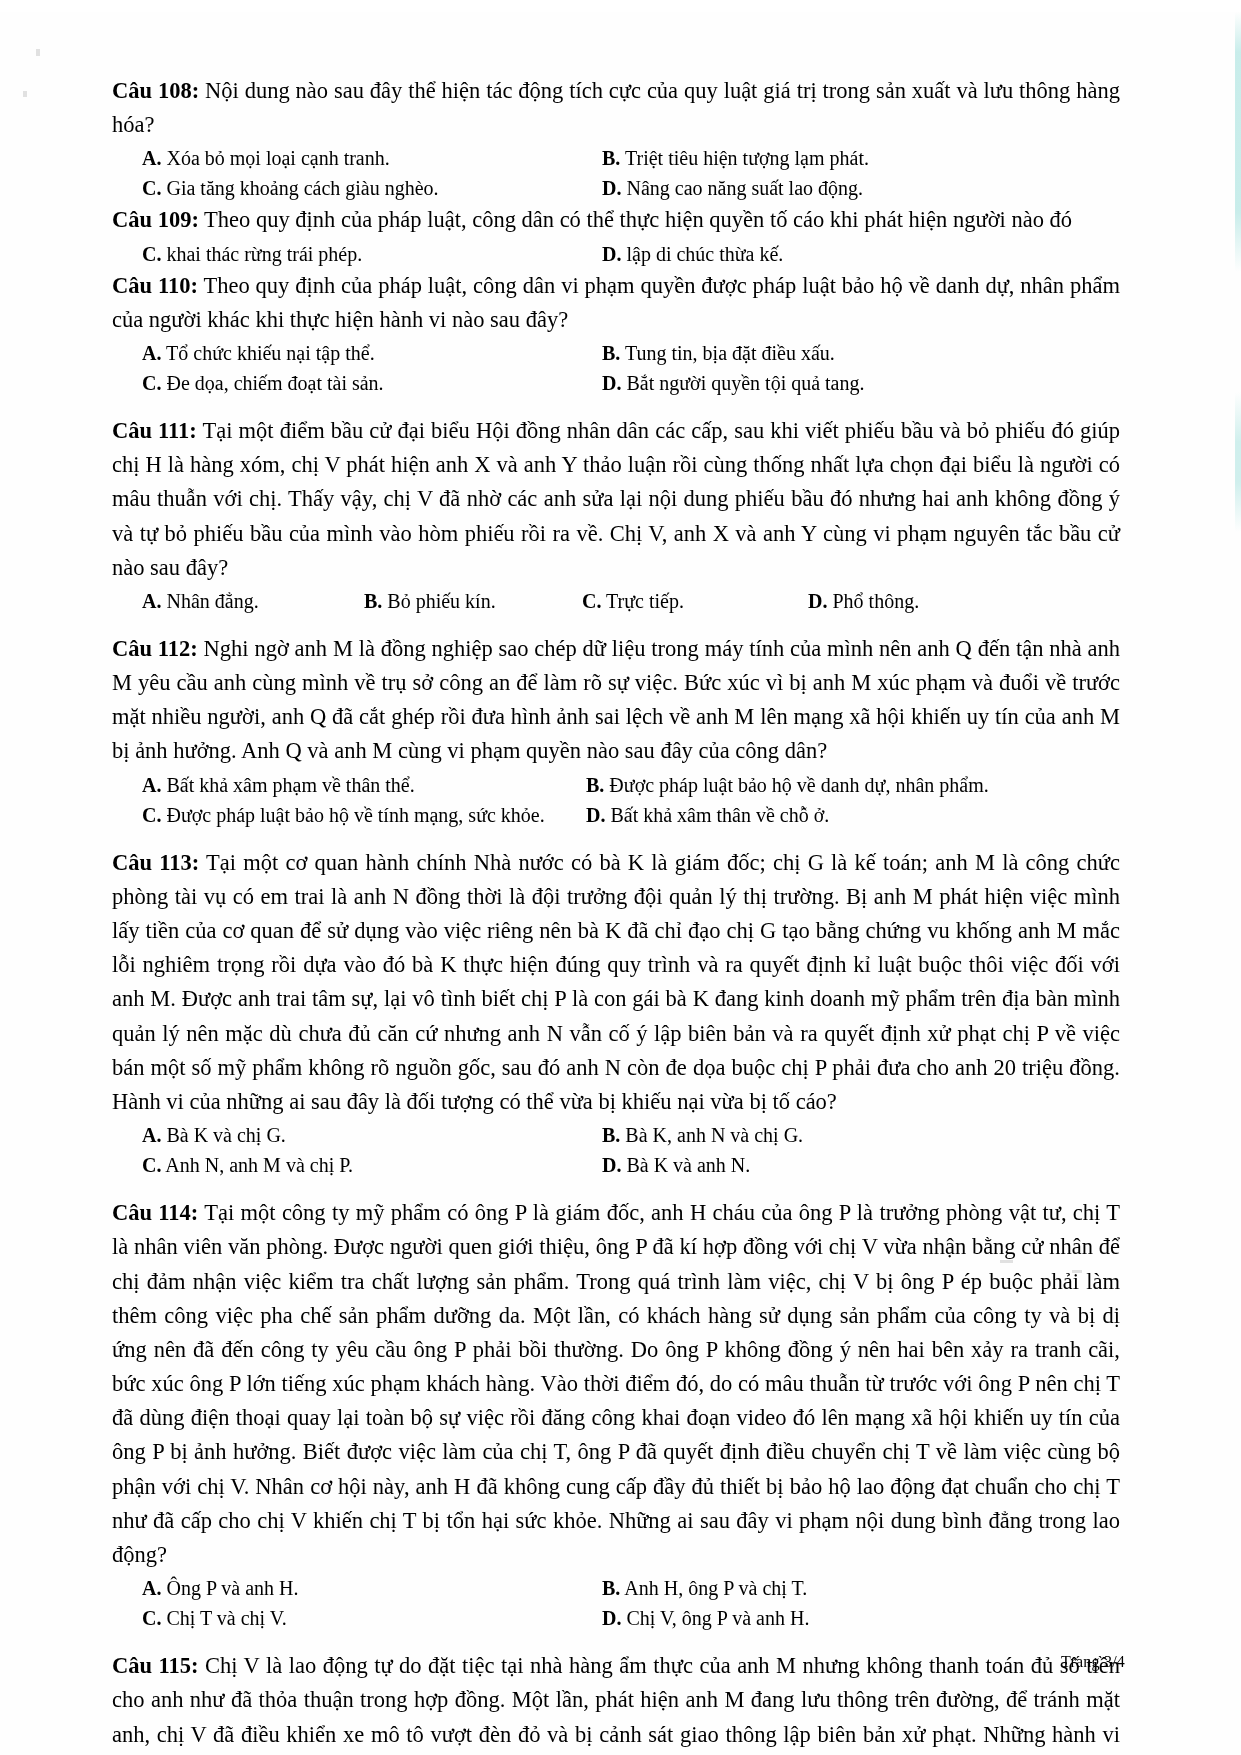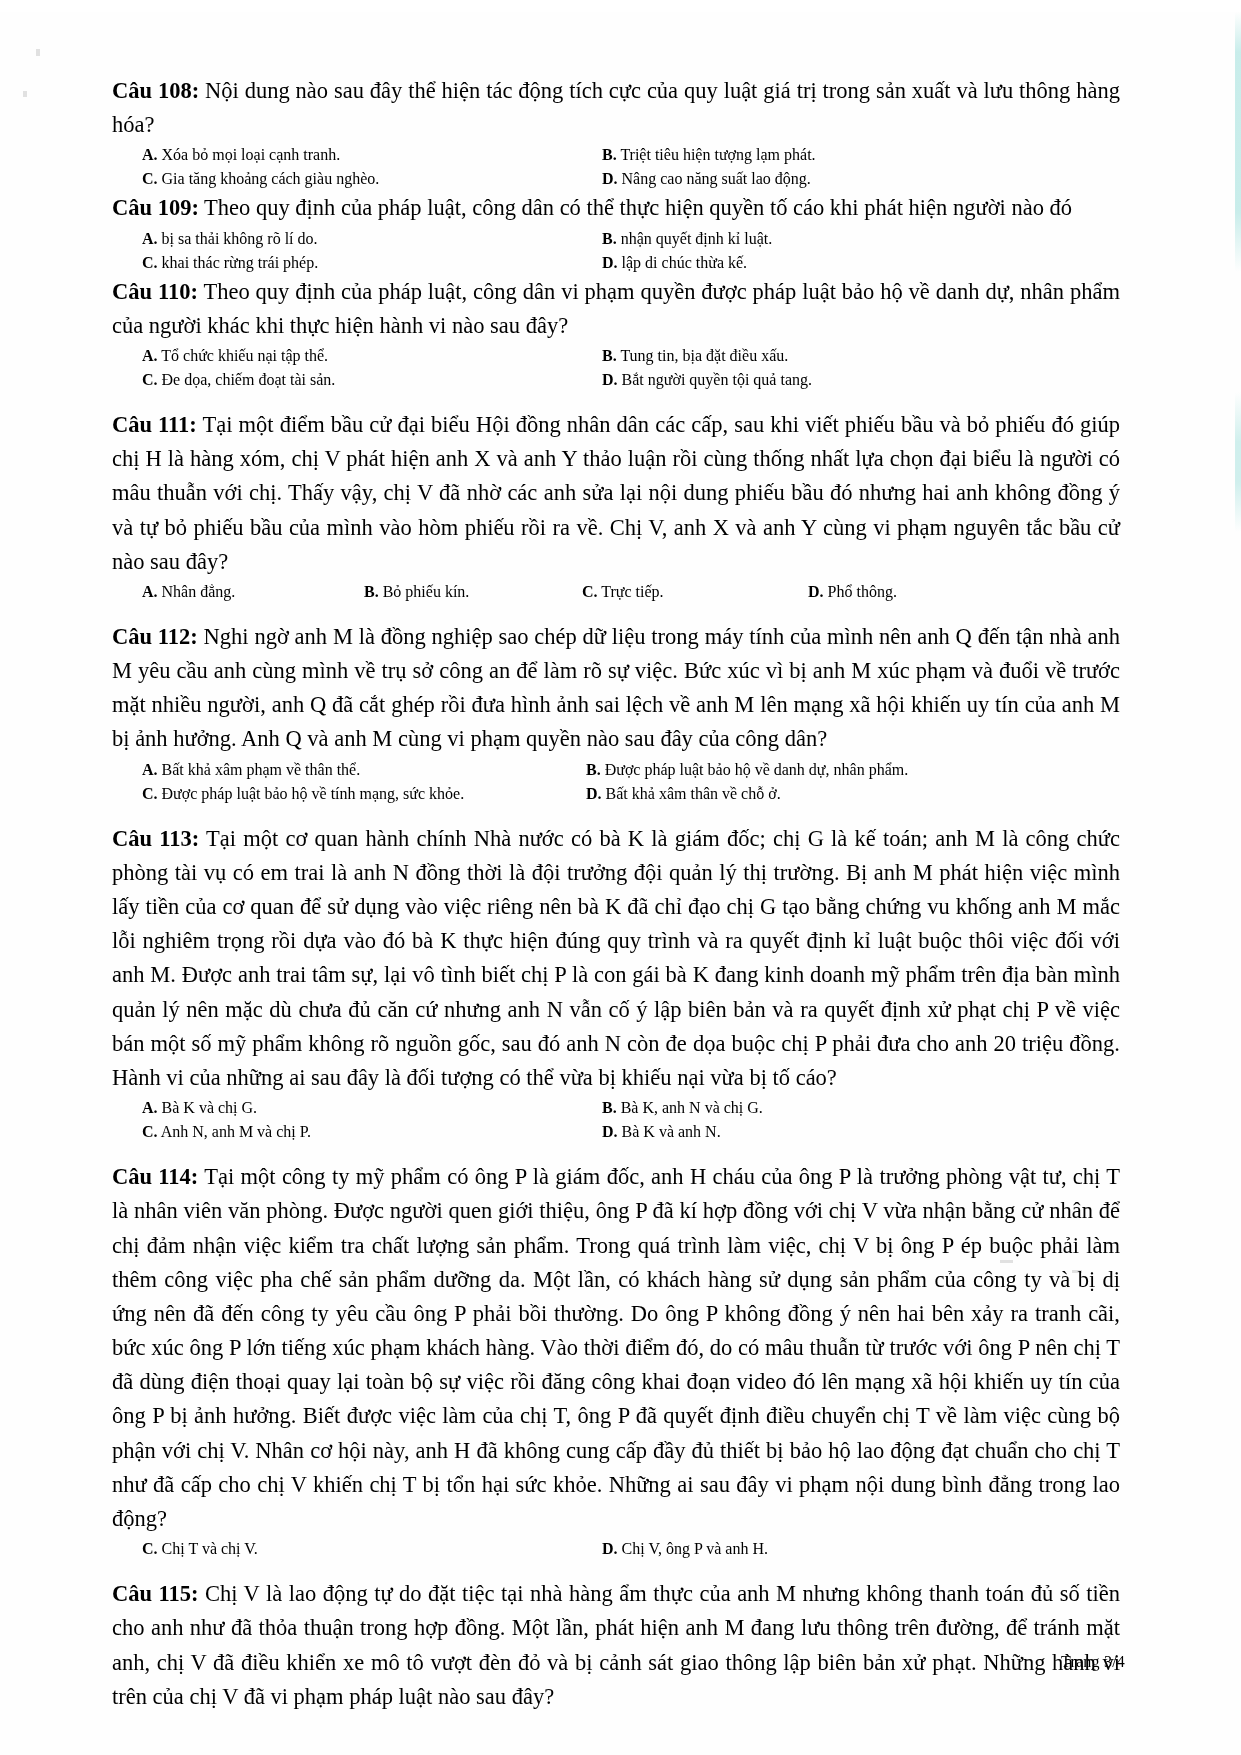--- a/index.html
+++ b/index.html
@@ -74,21 +74,21 @@
     font-weight: bold;
   }
 
   
   .opts {
     margin-top: 1px;
     padding-left: 30px;
   }
   .opt-row {
     display: flex;
-    font-size: 16px;
+    font-size: 20px;
     line-height: 1.50;
     white-space: nowrap;
   }
   .opt {
     display: inline-block;
   }
   .opt .key {
     font-weight: bold;
   }
   
@@ -138,24 +138,20 @@
           <span class="opt"><span class="key">C.</span><span> Gia tăng khoảng cách giàu nghèo.</span></span>
           <span class="opt"><span class="key">D.</span><span> Nâng cao năng suất lao động.</span></span>
         </div>
       </div>
     </div>
 
     <div class="q-block">
       <p class="stem tight"><span class="q-label">Câu 109:</span><span> Theo quy định của pháp luật, công dân có thể thực hiện quyền tố cáo khi phát hiện người nào đó</span></p>
       <div class="opts col2">
         <div class="opt-row">
-          <span class="opt"><span class="key">A.</span><span> bị sa thải không rõ lí do.</span></span>
-          <span class="opt"><span class="key">B.</span><span> nhận quyết định kỉ luật.</span></span>
-        </div>
-        <div class="opt-row">
           <span class="opt"><span class="key">C.</span><span> khai thác rừng trái phép.</span></span>
           <span class="opt"><span class="key">D.</span><span> lập di chúc thừa kế.</span></span>
         </div>
       </div>
     </div>
 
     <div class="q-block">
       <p class="stem"><span class="q-label">Câu 110:</span><span> Theo quy định của pháp luật, công dân vi phạm quyền được pháp luật bảo hộ về danh dự, nhân phẩm của người khác khi thực hiện hành vi nào sau đây?</span></p>
       <div class="opts col2">
         <div class="opt-row">
@@ -214,20 +210,24 @@
         </div>
       </div>
     </div>
 
     <div class="q-gap"></div>
 
     <div class="q-block">
       <p class="stem"><span class="q-label">Câu 114:</span><span> Tại một công ty mỹ phẩm có ông P là giám đốc, anh H cháu của ông P là trưởng phòng vật tư, chị T là nhân viên văn phòng. Được người quen giới thiệu, ông P đã kí hợp đồng với chị V vừa nhận bằng cử nhân để chị đảm nhận việc kiểm tra chất lượng sản phẩm. Trong quá trình làm việc, chị V bị ông P ép buộc phải làm thêm công việc pha chế sản phẩm dưỡng da. Một lần, có khách hàng sử dụng sản phẩm của công ty và bị dị ứng nên đã đến công ty yêu cầu ông P phải bồi thường. Do ông P không đồng ý nên hai bên xảy ra tranh cãi, bức xúc ông P lớn tiếng xúc phạm khách hàng. Vào thời điểm đó, do có mâu thuẫn từ trước với ông P nên chị T đã dùng điện thoại quay lại toàn bộ sự việc rồi đăng công khai đoạn video đó lên mạng xã hội khiến uy tín của ông P bị ảnh hưởng. Biết được việc làm của chị T, ông P đã quyết định điều chuyển chị T về làm việc cùng bộ phận với chị V. Nhân cơ hội này, anh H đã không cung cấp đầy đủ thiết bị bảo hộ lao động đạt chuẩn cho chị T như đã cấp cho chị V khiến chị T bị tổn hại sức khỏe. Những ai sau đây vi phạm nội dung bình đẳng trong lao động?</span></p>
       <div class="opts col2">
         <div class="opt-row">
+          <span class="opt"><span class="key">A.</span><span> Ông P và anh H.</span></span>
+          <span class="opt"><span class="key">B.</span><span> Anh H, ông P và chị T.</span></span>
+        </div>
+        <div class="opt-row">
           <span class="opt"><span class="key">C.</span><span> Chị T và chị V.</span></span>
           <span class="opt"><span class="key">D.</span><span> Chị V, ông P và anh H.</span></span>
         </div>
       </div>
     </div>
 
     <div class="q-gap"></div>
 
     <div class="q-block">
       <p class="stem"><span class="q-label">Câu 115:</span><span> Chị V là lao động tự do đặt tiệc tại nhà hàng ẩm thực của anh M nhưng không thanh toán đủ số tiền cho anh như đã thỏa thuận trong hợp đồng. Một lần, phát hiện anh M đang lưu thông trên đường, để tránh mặt anh, chị V đã điều khiển xe mô tô vượt đèn đỏ và bị cảnh sát giao thông lập biên bản xử phạt. Những hành vi trên của chị V đã vi phạm pháp luật nào sau đây?</span></p>

